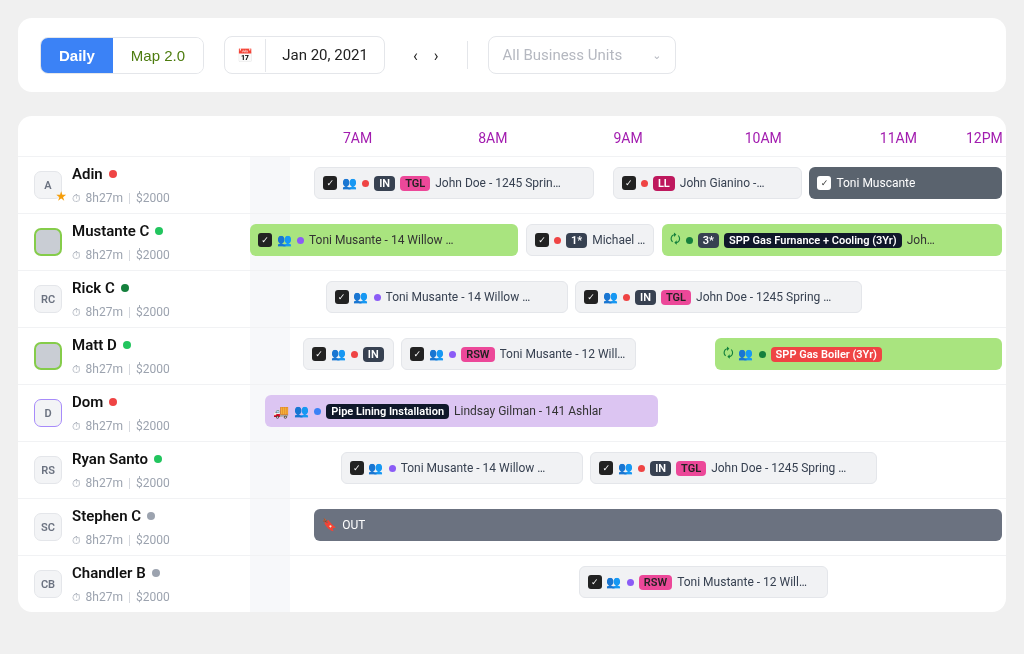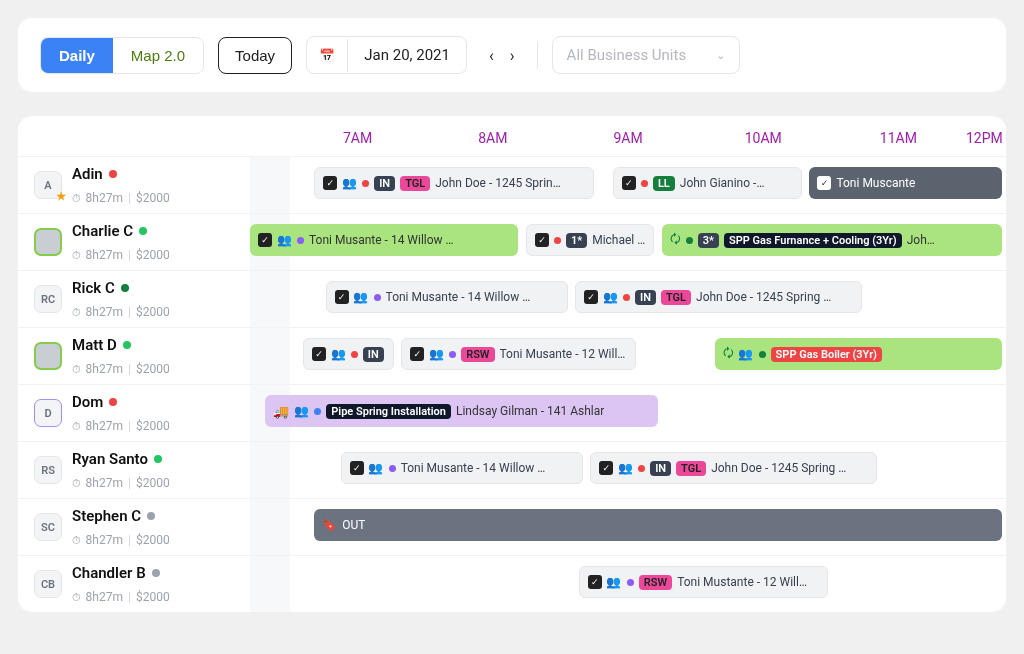--- a/index.html
+++ b/index.html
@@ -1,17 +1,17 @@
 <!DOCTYPE html>
 <html><head>
 <meta charset="utf-8">
 <style>
 * { box-sizing: border-box; margin: 0; padding: 0; }
 body { font-family: -apple-system, BlinkMacSystemFont, "Segoe UI", Roboto, sans-serif; background: #f0f0f0; padding: 18px; font-size: 13px; color: #222; }
-.card { background: #fff; border-radius: 14px; padding: 18px 22px; display: flex; align-items: center; gap: 14px; margin-bottom: 24px; }
+.card { background: #fff; border-radius: 14px; padding: 18px 22px; display: flex; align-items: center; gap: 20px; margin-bottom: 24px; }
 .seg-group { display: flex; border: 1px solid #e4e6ea; border-radius: 8px; overflow: hidden; }
 .seg-btn { padding: 9px 18px; background: #fff; border: none; font-size: 15px; color: #4d7c0f; cursor: pointer; }
 .seg-btn.active { background: #3b82f6; color: #fff; font-weight: 600; }
 .today-btn { padding: 9px 16px; background: #fff; border: 1.5px solid #222; border-radius: 8px; font-size: 15px; color: #222; cursor: pointer; font-weight: 500; }
 .date-group { display: flex; align-items: center; gap: 0; border: 1px solid #e4e6ea; border-radius: 8px; overflow: hidden; background: #fff; }
 .cal-icon { padding: 9px 12px; border-right: 1px solid #e4e6ea; color: #9ca3af; }
 .date-text { padding: 9px 16px; font-size: 15px; color: #222; }
 .nav-arrows { display: flex; gap: 16px; color: #222; font-size: 16px; padding: 0 8px; }
 .nav-arrow { cursor: pointer; user-select: none; }
 .vdiv { width: 1px; height: 28px; background: #e4e6ea; }
@@ -51,37 +51,36 @@
 .job-green { background: #a9e47f; color: #333; }
 .job-purple { background: #dcc5f2; color: #333; }
 .dark-med { background: #5a636e; }
 .chk { display: inline-flex; width: 14px; height: 14px; background: #222; border-radius: 3px; align-items: center; justify-content: center; color: #fff; font-size: 9px; flex-shrink: 0; }
 .chk-w { background: #fff; color: #333; }
 .ppl { font-size: 12px; flex-shrink: 0; }
 .sm-dot { width: 7px; height: 7px; border-radius: 50%; flex-shrink: 0; }
 .badge { padding: 1px 5px; border-radius: 4px; font-size: 11px; font-weight: 600; flex-shrink: 0; }
 .b-dark { background: #374151; color: #fff; }
 .b-yellow { background: #ec4899; color: #222; }
-.b-green { background: #15803d; color: #fff; }
+.b-green { background: #be185d; color: #fff; }
 .b-blue { background: #0f172a; color: #fff; }
 .b-red { background: #ef4444; color: #fff; }
 .job-text { overflow: hidden; text-overflow: ellipsis; }
 .sync-ico { color: #15803d; font-size: 12px; flex-shrink: 0; }
 .truck-ico { font-size: 13px; flex-shrink: 0; }
 .bm-ico { color: #fff; font-size: 12px; }
 </style>
 </head>
 <body>
 
 <div class="card">
   <div class="seg-group">
     <button class="seg-btn active">Daily</button>
     <button class="seg-btn">Map 2.0</button>
   </div>
-  <button class="today-btn">Today</button>
   <div class="date-group">
     <span class="cal-icon">📅</span>
     <span class="date-text">Jan 20, 2021</span>
   </div>
   <div class="nav-arrows">
     <span class="nav-arrow">‹</span>
     <span class="nav-arrow">›</span>
   </div>
   <div class="vdiv"></div>
   <div class="dropdown">
@@ -145,21 +144,21 @@
         <span class="job-text">Toni Muscante</span>
       </div>
     </div>
   </div>
 
   <div class="row">
     <div class="tech-cell">
       <div class="avatar img"></div>
       <div class="tech-info">
         <div class="tech-name">
-            <span>Charlie C</span> 
+            <span>Mustante C</span> 
             <span class="status-dot dot-green"></span>
           </div>
         <div class="tech-meta">
             <span class="clock-ico">⏱</span>
             <span>8h27m</span>
             <span class="mdiv">|</span>
             <span>$2000</span>
           </div>
       </div>
     </div>
@@ -281,21 +280,21 @@
             <span>$2000</span>
           </div>
       </div>
     </div>
     <div class="timeline">
       <div class="shade"></div>
       <div class="job job-purple" style="left:2%;width:52%">
         <span class="truck-ico">🚚</span>
           <span class="ppl">👥</span>
           <span class="sm-dot dot-blue"></span>
-        <span class="badge b-blue">Pipe Spring Installation</span>
+        <span class="badge b-blue">Pipe Lining Installation</span>
         <span class="job-text">Lindsay Gilman - 141 Ashlar</span>
       </div>
     </div>
   </div>
 
   <div class="row">
     <div class="tech-cell">
       <div class="avatar">
           <span>RS</span>
         </div>

